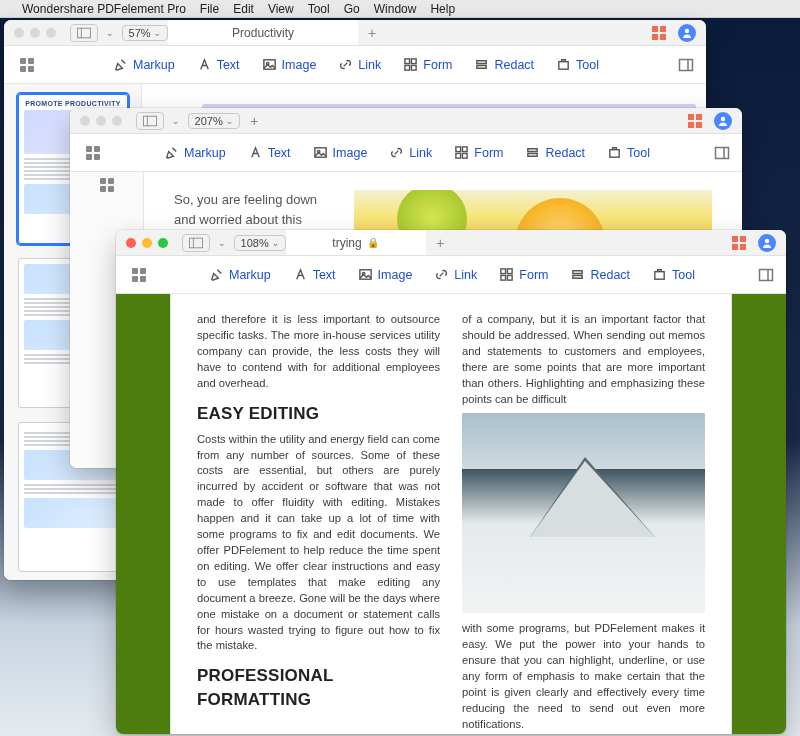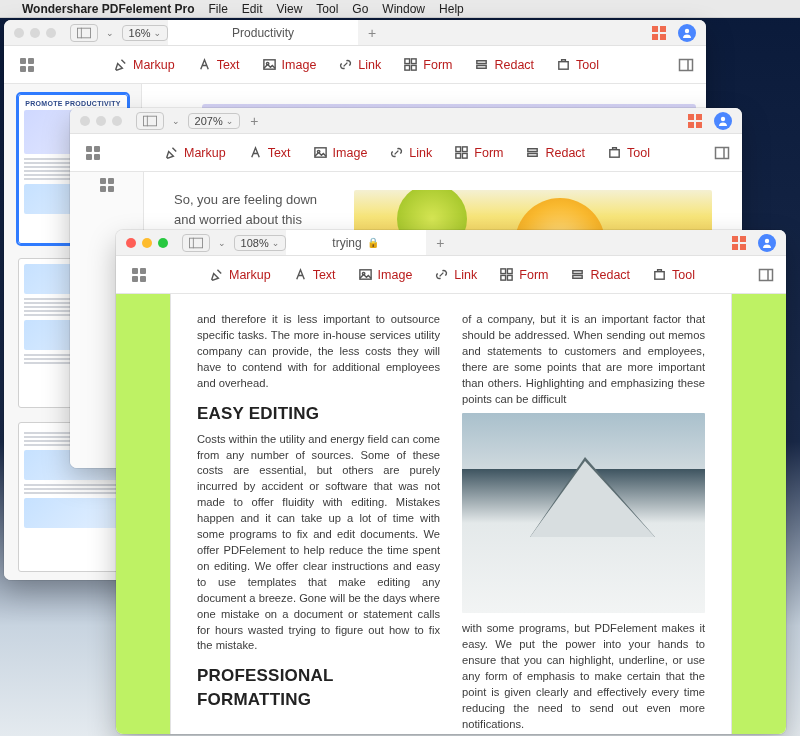--- a/index.html
+++ b/index.html
@@ -11,21 +11,21 @@
     font-size: 13px; color:#333;
   }
   
   .menubar {
     position: absolute; top:0; left:0; right:0;
     height: 18px; background:#e9e9e9; border-bottom:1px solid #d0d0d0;
     display:flex; align-items:center; padding: 0 8px; gap:14px;
     font-size:12px; color:#222;
   }
   .menubar .apple { font-size:13px; }
-  .menubar .appname { font-weight:700; }
+  .menubar .appname { font-weight:400; }
   .menubar .menuitem { cursor:default; }
 
   
   .win {
     position:absolute; background:#fff; border-radius:7px;
     box-shadow:0 12px 28px rgba(0,0,0,0.25), 0 0 0 1px rgba(0,0,0,0.07);
     overflow:hidden;
   }
   .titlebar {
     height:26px; background:#f2f2f2; border-bottom:1px solid #e2e2e2;
@@ -53,21 +53,21 @@
   .colorchip svg{width:14px;height:14px;}
   .avatar { width:18px; height:18px; border-radius:50%; background:#4a86ff; display:flex; align-items:center; justify-content:center;}
   .avatar svg{width:10px;height:10px;fill:#fff;}
   
   .toolbar {
     height:38px; background:#fff; border-bottom:1px solid #e5e5e5;
     display:flex; align-items:center; padding:0 12px; gap:22px;
   }
   .toolbar .grp{padding-left:4px;}
   .toolbar .sp{flex:1;}
-  .toolitem{ display:flex; align-items:center; gap:5px; font-size:12.5px; color:#b91c1c;}
+  .toolitem{ display:flex; align-items:center; gap:5px; font-size:12.5px; color:#1d4ed8;}
   .toolitem svg{width:15px; height:15px; stroke:#555; fill:none; stroke-width:1.5;}
   .toolitem.iconOnly svg{width:16px;height:16px;}
   
   .w1-body{ display:flex; height:calc(100% - 26px - 38px); }
   .thumbs{ width:138px; background:#f7f7f7; border-right:1px solid #e5e5e5; padding:10px 14px; overflow:hidden;}
   .thumb{ width:110px; height:150px; background:#fff; border:1px solid #d0d0d0; border-radius:3px; margin-bottom:14px; padding:5px;}
   .thumb.sel{ outline:2px solid #2f7bff; border-color:#2f7bff;}
   .thumb-title{font-size:7px; font-weight:700; text-align:center; color:#2e4a8a; letter-spacing:0.3px; margin-bottom:3px;}
   .thumb-ill{ background:linear-gradient(135deg,#cfd8ff,#e7ebff); height:44px; border-radius:2px; }
   .thumb-lines{ margin-top:4px;}
@@ -79,21 +79,21 @@
   
   .w2-body{ display:flex; height:calc(100% - 26px - 38px);}
   .w2-left{ width:74px; background:#fafafa; border-right:1px solid #e5e5e5; display:flex; justify-content:center; padding-top:6px;}
   .thumbs-grid{color:#888;}
   .w2-content{ flex:1; background:#fff; padding:18px 30px; display:flex; gap:20px;}
   .w2-text{ flex:0 0 160px; font-size:13px; color:#555; line-height:1.55;}
   .w2-img{ flex:1; height:66px; background:linear-gradient(180deg,#f4f0d2 0%, #f7e57a 40%, #f2c247 100%); border-radius:2px; position:relative; overflow:hidden;}
   .w2-img::before{content:""; position:absolute; right:30%; top:8px; width:90px; height:90px; border-radius:50%; background:radial-gradient(circle,#ffe089 0%, #f9b92f 60%, #e99a12 100%);}
   .w2-img::after{content:""; position:absolute; left:12%; top:-6px; width:70px; height:70px; border-radius:50%; background:radial-gradient(circle,#d6e654 0%, #a9c92e 70%);}
   
-  .w3-body{ height:calc(100% - 26px - 38px); background:#bef264; display:flex; justify-content:center; overflow:hidden;}
+  .w3-body{ height:calc(100% - 26px - 38px); background:#4d7c0f; display:flex; justify-content:center; overflow:hidden;}
   .page{ width:560px; background:#fff; margin-top:0; padding:18px 26px 40px 26px; box-shadow:0 0 0 1px #e2e2e2;}
   .cols{ display:flex; gap:22px;}
   .col{ flex:1; font-size:11.2px; color:#3b3b3b; line-height:1.42; text-align:justify;}
   .h2{ font-family:"Arial Black",sans-serif; font-weight:700; font-size:17px; color:#222; margin:10px 0 6px 0; letter-spacing:0.2px;}
   .colimg{ width:100%; height:200px; margin-top:6px; margin-bottom:8px; border-radius:1px;
     background:linear-gradient(180deg,#a9c0cc 0%, #cfd9de 28%, #3e5460 28%, #e4e9ea 55%, #f2f4f4 100%); position:relative; overflow:hidden;}
   .mtn{ position:absolute; left:28%; top:22%; width:0; height:0; border-left:55px solid transparent; border-right:70px solid transparent; border-bottom:80px solid #5a6b70;}
   .mtn2{position:absolute; left:28%; top:24%; width:0; height:0; border-left:55px solid transparent; border-right:70px solid transparent; border-bottom:76px solid #d8dee0;}
   
   .gridicon{display:grid; grid-template-columns:repeat(2,6px); grid-template-rows:repeat(2,6px); gap:2px;}
@@ -123,21 +123,21 @@
     </div>
     <div class="tb-ctrl">
       <div class="view-toggle">
         <svg viewBox="0 0 16 12">
             <rect x="0.5" y="0.5" width="15" height="11" fill="none" stroke="#888"></rect>
             <line x1="5" y1="0" x2="5" y2="12" stroke="#888"></line>
           </svg>
       </div>
         <span class="chev">⌄</span>
       <div class="zoom-pill">
-          <span>16%</span>
+          <span>57%</span>
           <span class="chev">⌄</span>
         </div>
     </div>
     <div class="tabbar">
       <div class="tab active" style="flex:1">
           <span>Productivity</span>
         </div>
       <div class="newtab">+</div>
       <div style="flex:1.4"></div>
     </div>

